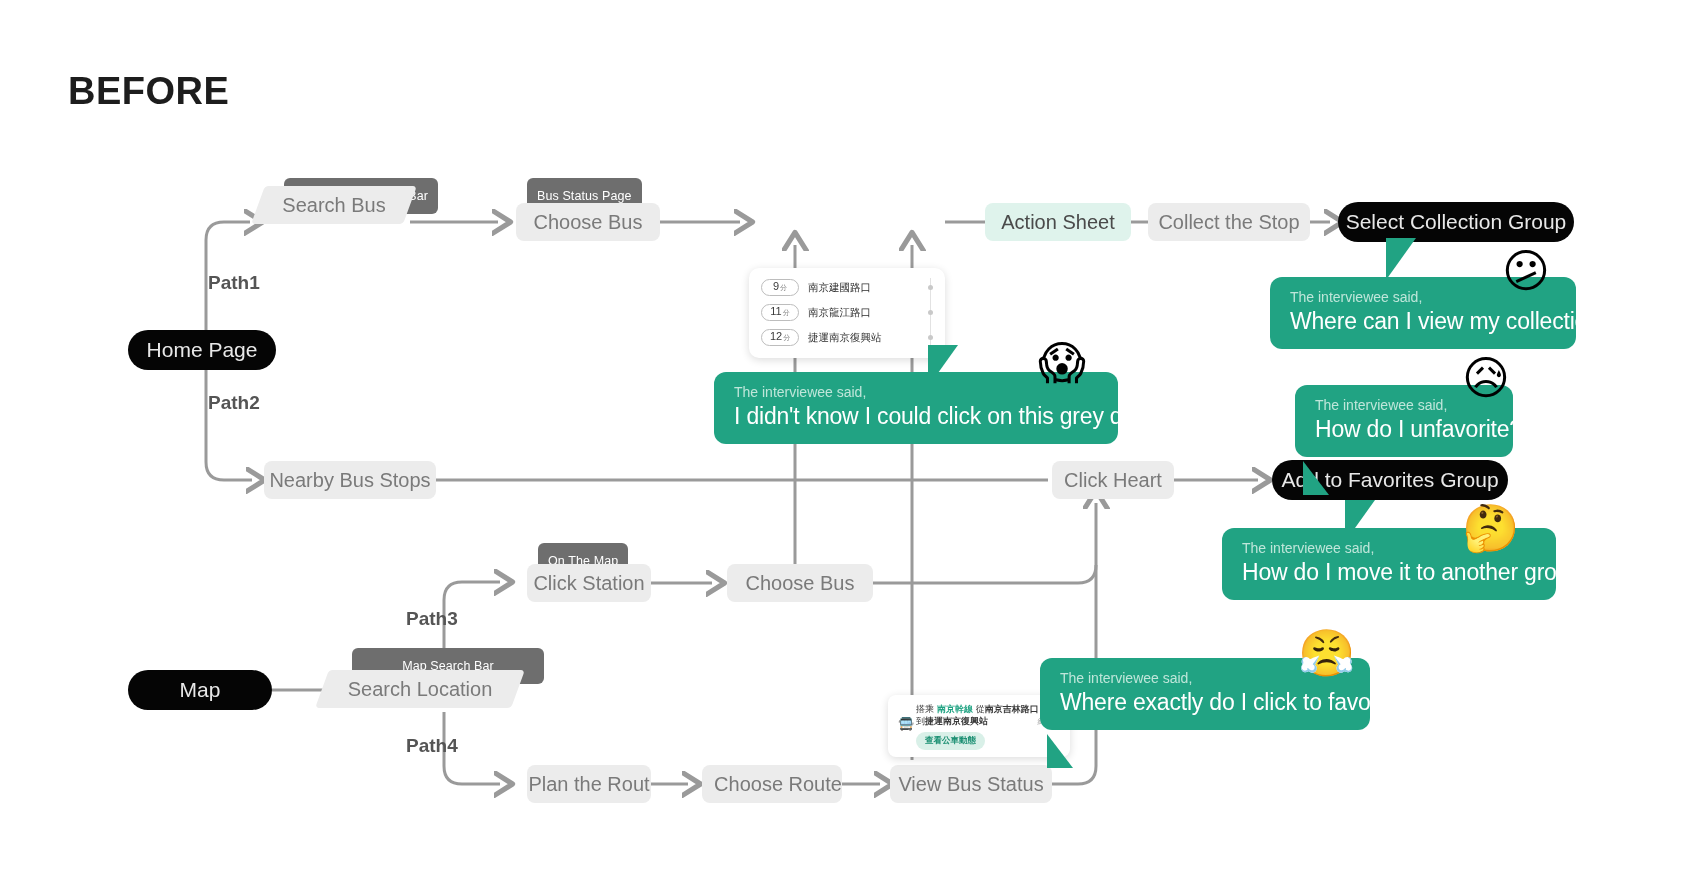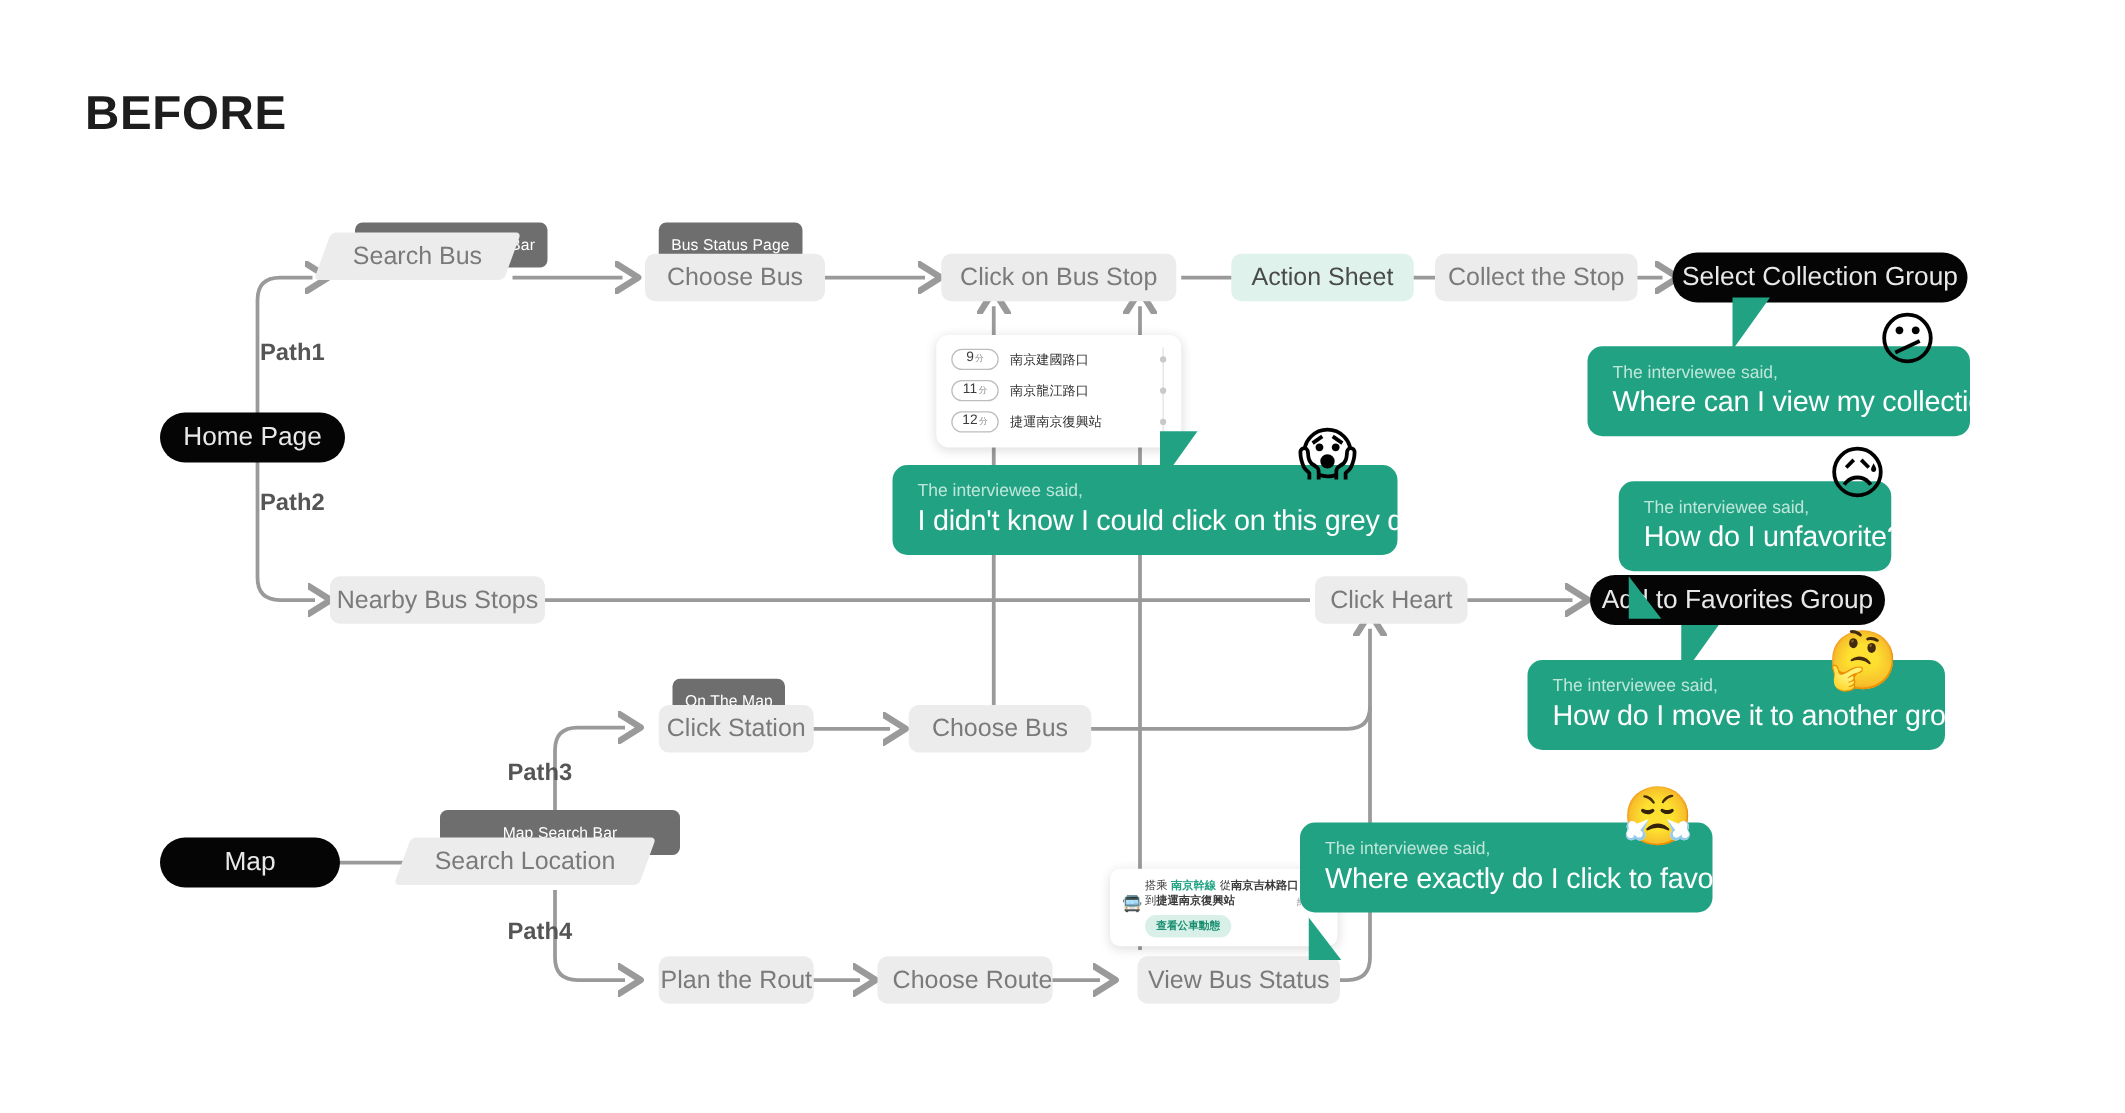--- a/index.html
+++ b/index.html
@@ -311,23 +311,20 @@
   <div class="node skew" style="left:258px; top:186px; width:152px;">
     <span class="skew-bg"></span>
     <span class="skew-label">Search Bus</span>
   </div>
 
   <div class="tag" style="left:527px; top:178px;">Bus Status Page</div>
   <div class="node" style="left:516px; top:203px; width:144px;">
     <span>Choose Bus</span>
   </div>
 
-  <div class="node" style="left:753px; top:203px; width:188px;">
-    <span>Click on Bus Stop</span>
-  </div>
 
   <div class="node mint" style="left:985px; top:203px; width:146px;">
     <span>Action Sheet</span>
   </div>
 
   <div class="node" style="left:1148px; top:203px; width:162px;">
     <span>Collect the Stop</span>
   </div>
 
   <div class="node pill" style="left:1338px; top:202px; width:236px;">
@@ -393,21 +390,21 @@
   </div>
 
   <div class="node" style="left:527px; top:765px; width:124px;">
     <span>Plan the Rout</span>
   </div>
 
   <div class="node" style="left:702px; top:765px; width:140px;padding-left:28px;">
     <span>Choose Route</span>
   </div>
 
-  <div class="node" style="left:910px; top:765px; width:162px;">
+  <div class="node" style="left:890px; top:765px; width:162px;">
     <span>View Bus Status</span>
   </div>
 
   <div id="route-card">
     <div class="bus-ico">🚍</div>
     <div class="rc-body">
       <div class="rc-line">
         <span>搭乘</span>
         <span class="hl">南京幹線</span>
         <span>從</span><span class="bold">南京吉林路口</span>

